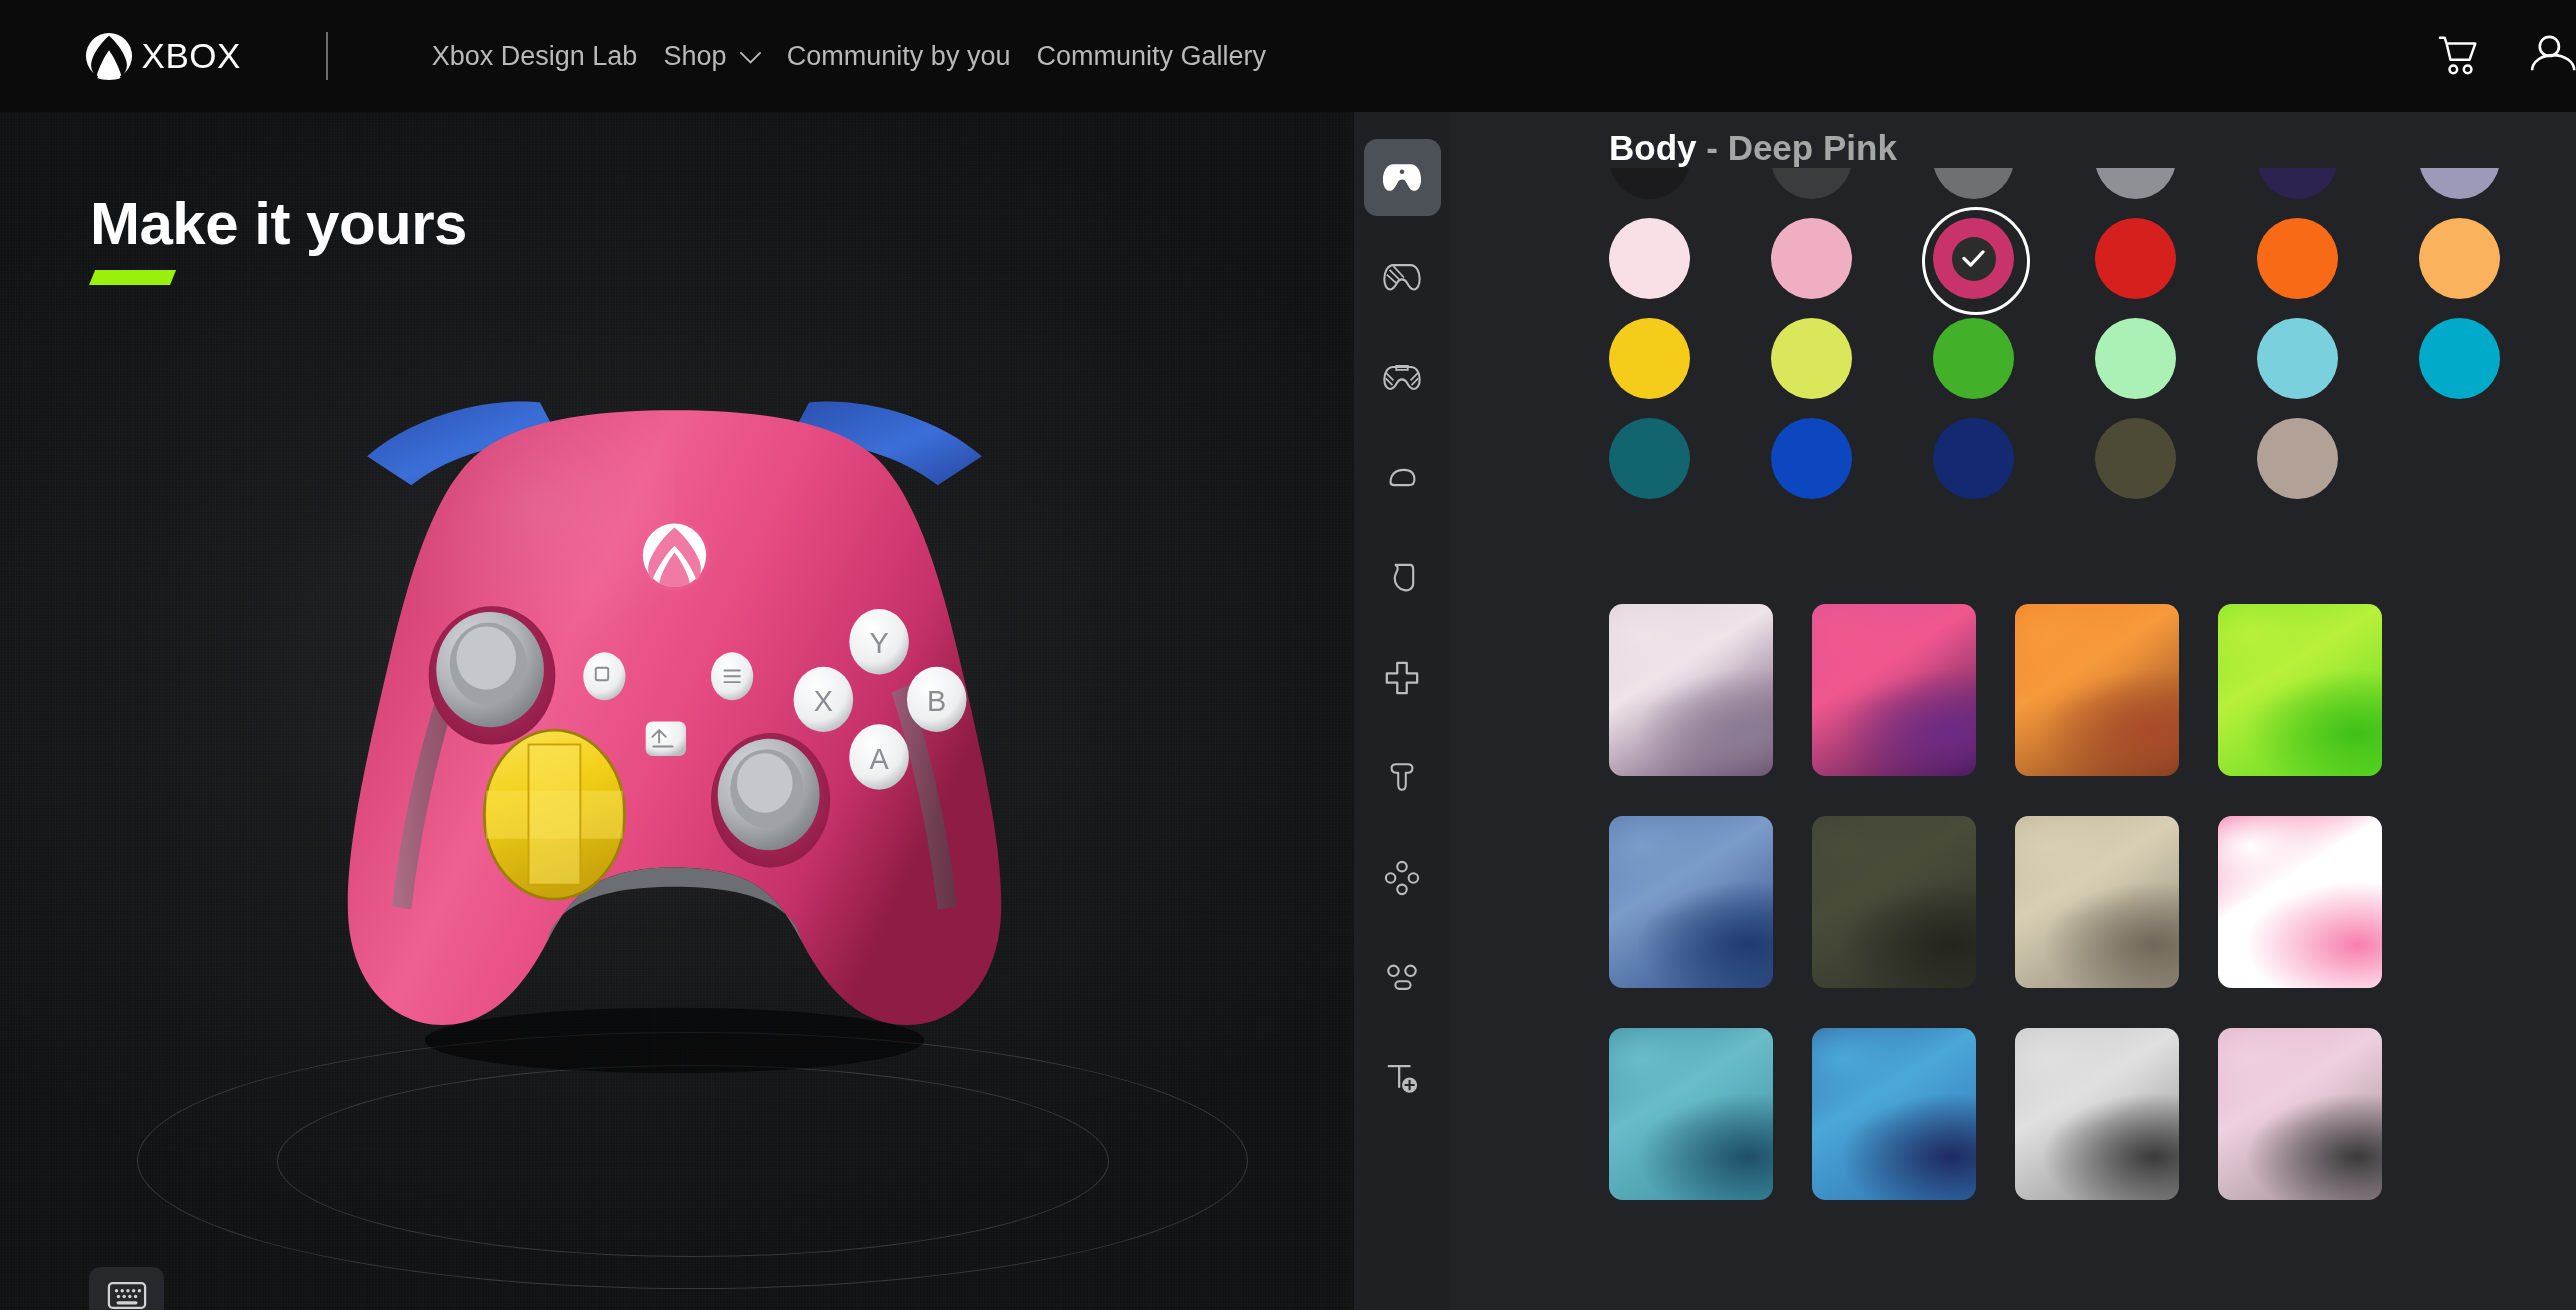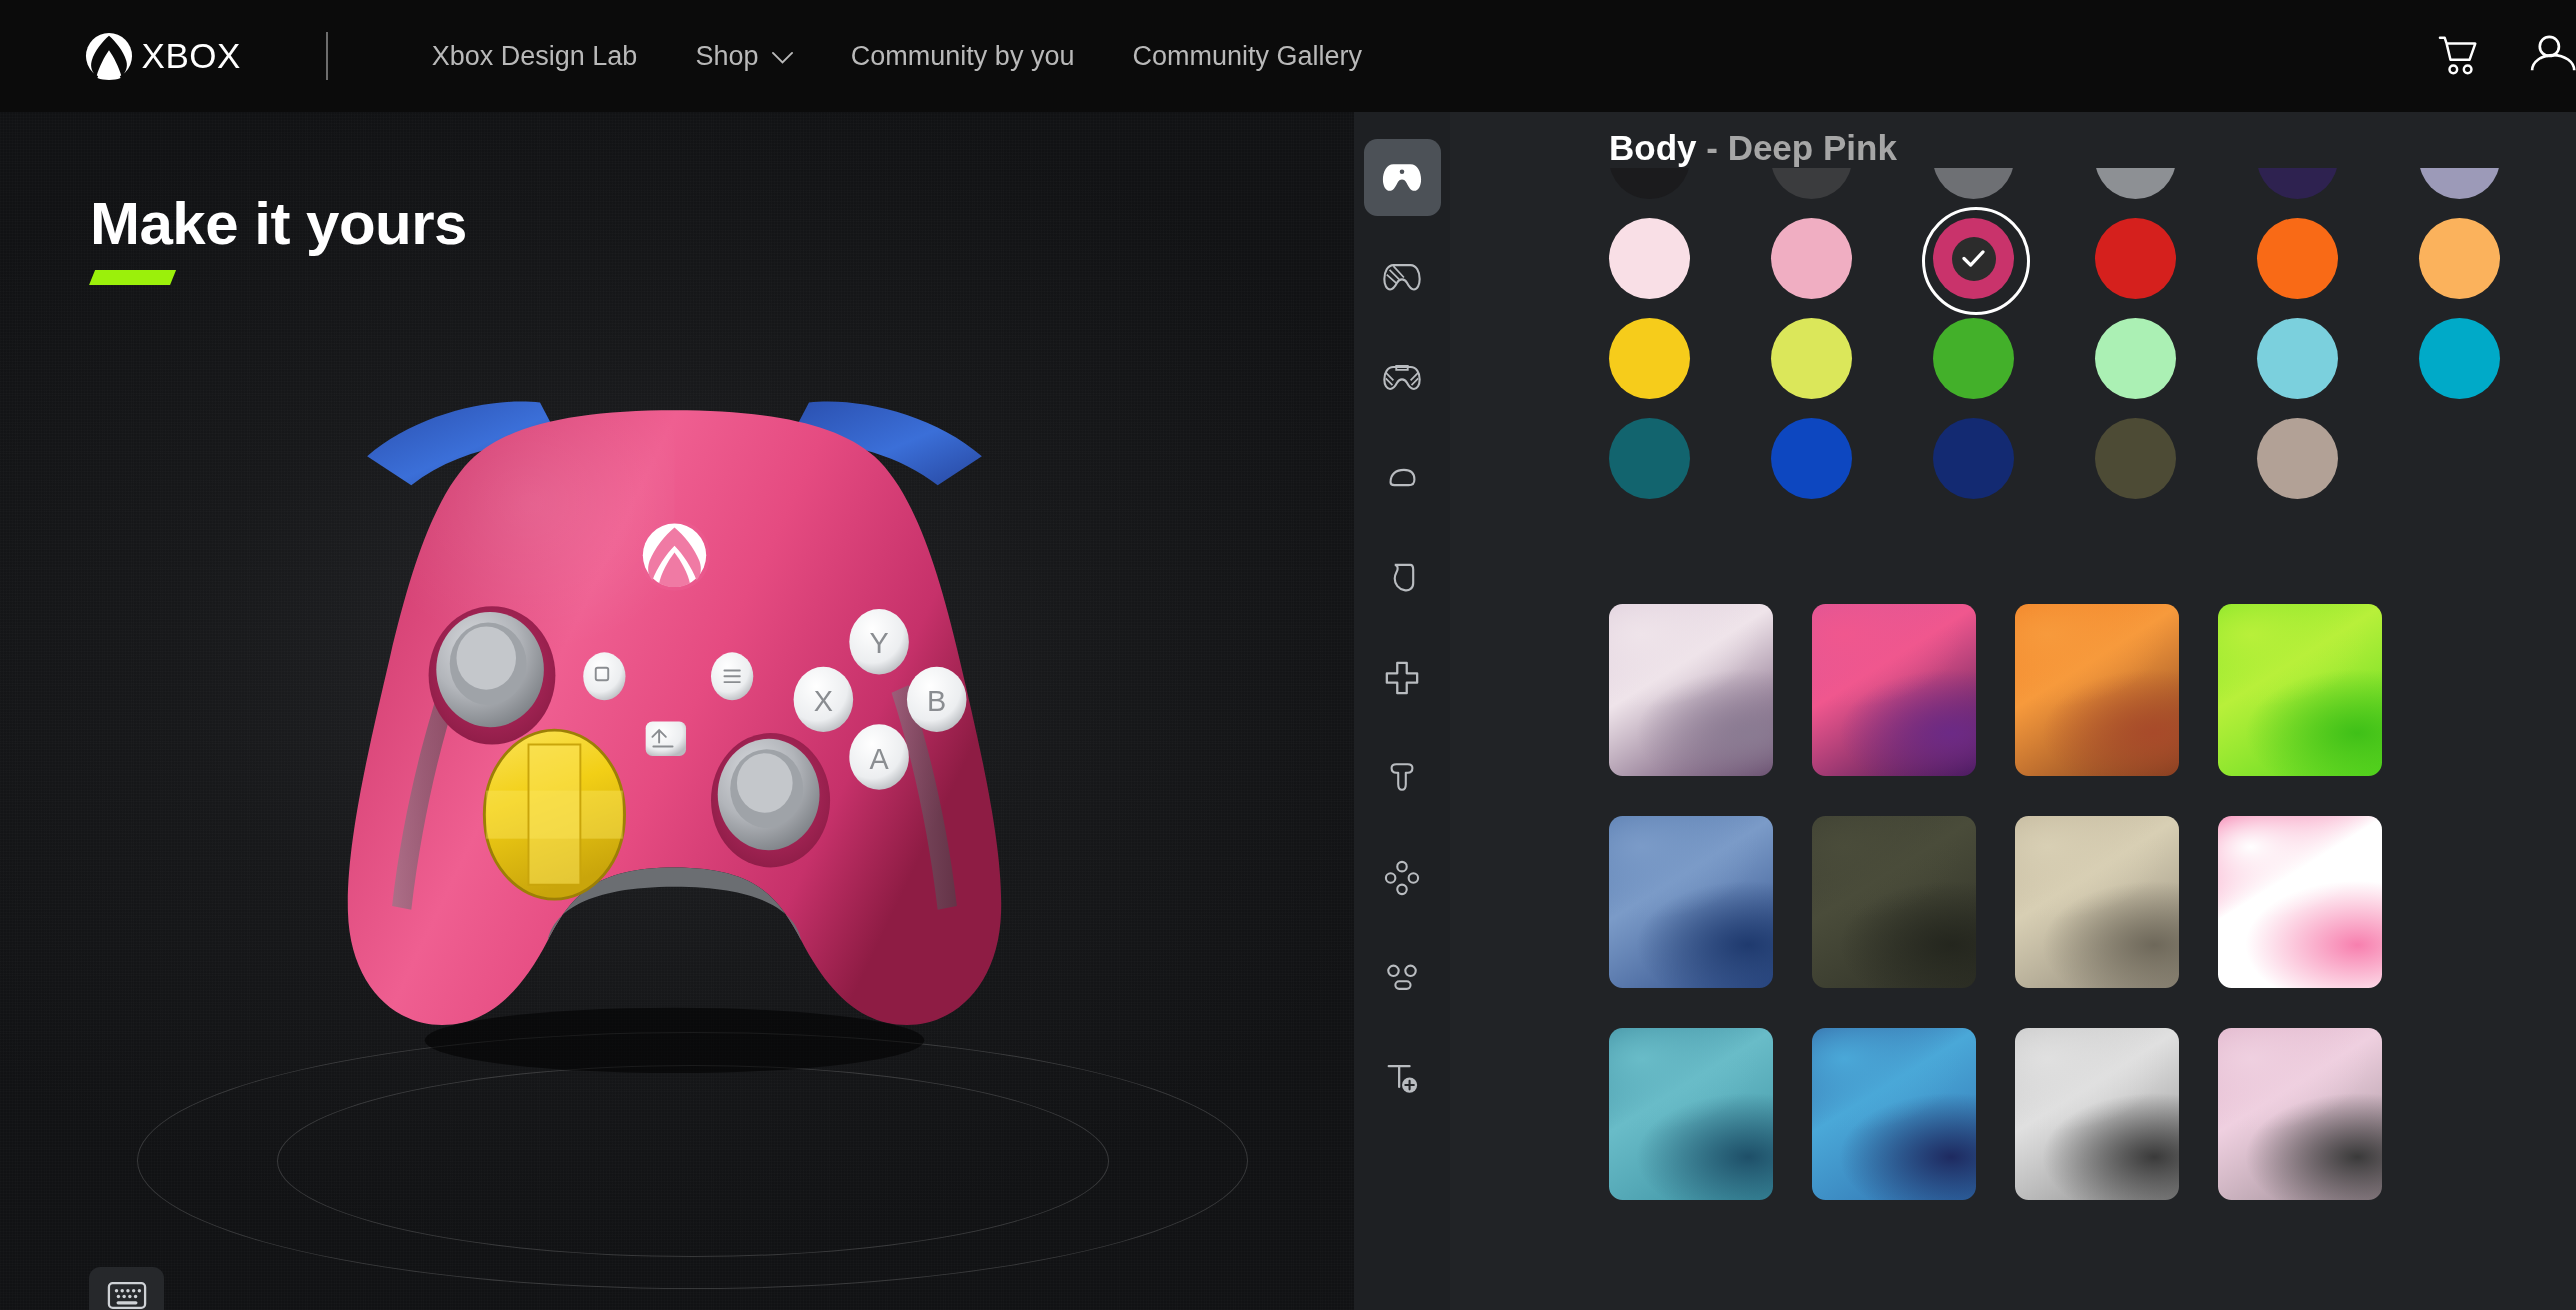--- a/index.html
+++ b/index.html
@@ -28,21 +28,21 @@
     color: #ffffff; font-size: 35px; letter-spacing: 0.5px;
     margin-left: 8.6px; font-weight: 400;
   }
   .nav-divider {
     width: 1.9px; height: 48px; background: #6d6d6d;
     margin-left: 41px; margin-right: 0px; flex: none;
   }
   .nav-links { display: flex; align-items: center; }
   .nav-link {
     color: #b9b9b9; font-size: 27px; font-weight: 400;
-    padding: 0 0; margin-left: 58px; white-space: nowrap;
+    padding: 0 0; margin-left: 26px; white-space: nowrap;
     display: flex; align-items: center; gap: 13.4px; cursor: pointer;
   }
   .nav-link:first-child { margin-left: 60px; }
   .chev { display: block; }
   .nav-right {
     position: absolute; right: 0; top: 0; height: 112px;
     display: flex; align-items: center; gap: 0;
   }
   .icon-btn { cursor: pointer; display: flex; align-items: center; justify-content: center; }
   .cart-wrap { width: 106px; }

